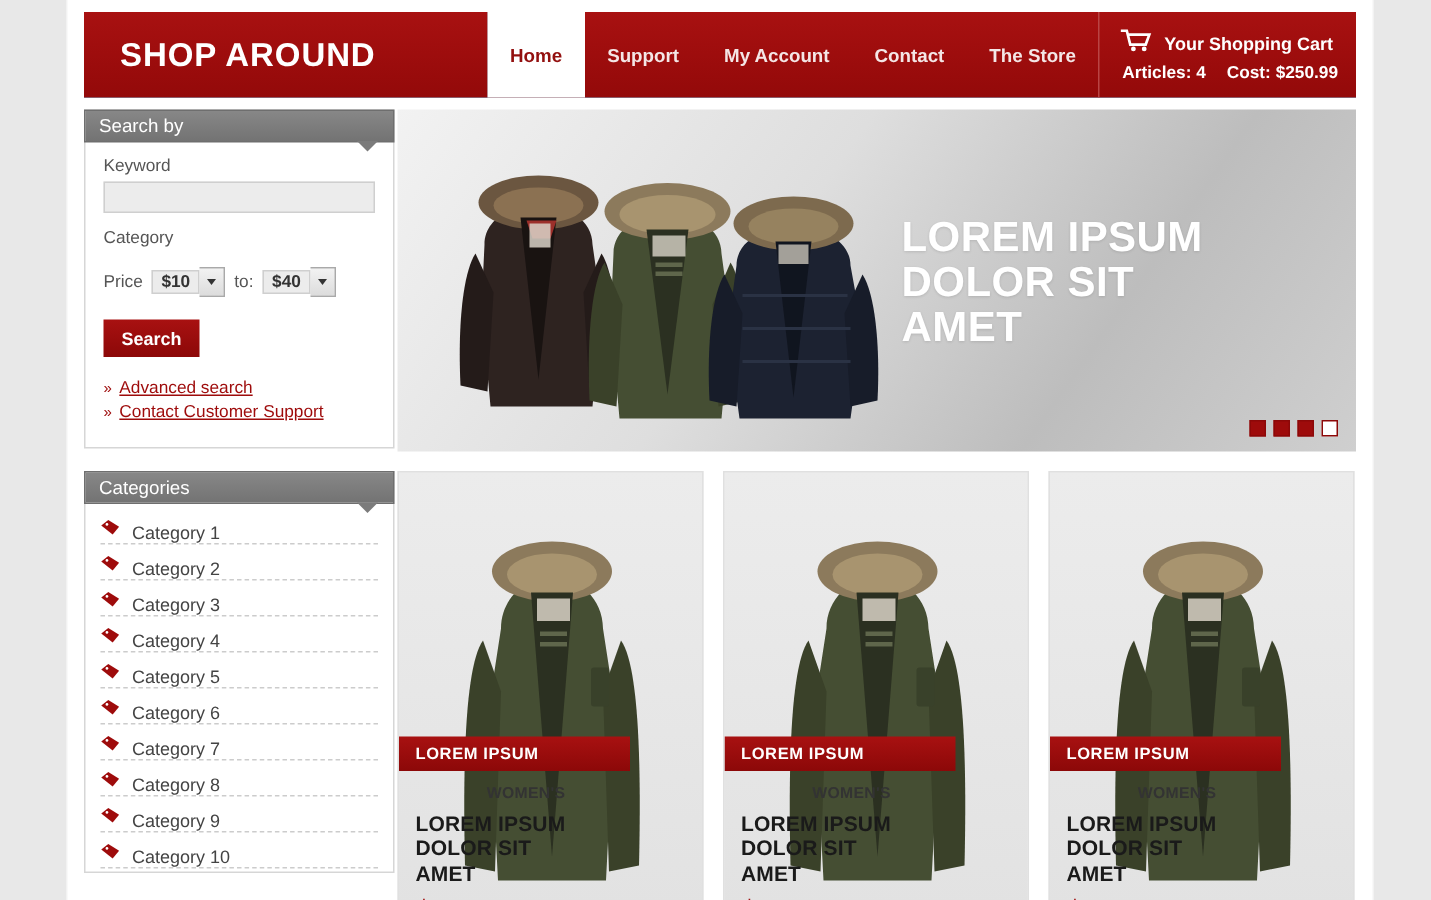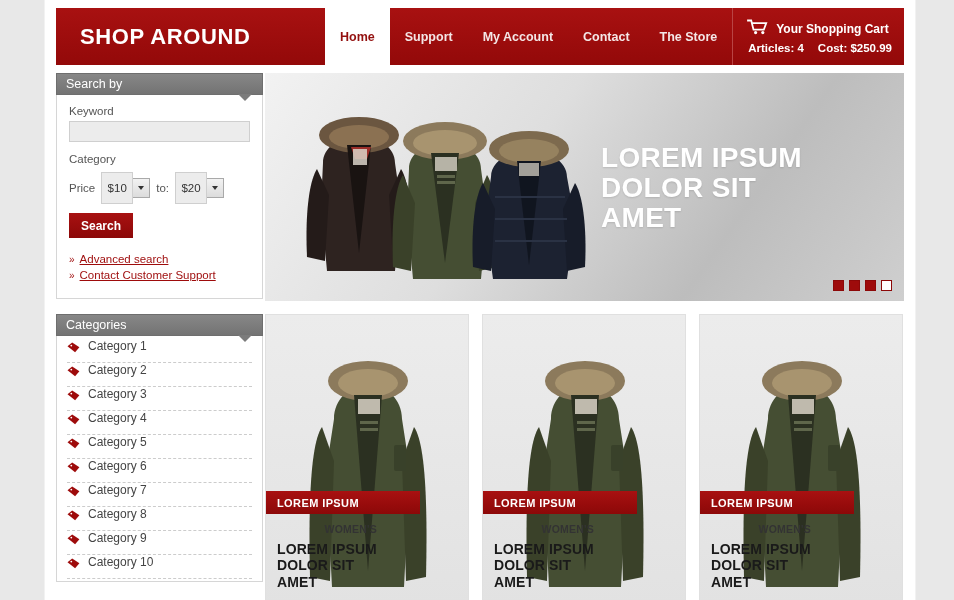--- a/index.html
+++ b/index.html
@@ -221,27 +221,27 @@
   .price-label { font-size: 11.5px; color: #555; }
   .mini-select {
     position: relative;
     height: 20px;
     display: flex;
     align-items: center;
   }
   .mini-value {
     background: #ececec;
     border: 1px solid #cfcfcf;
-    height: 32px;
+    height: 16px;
     min-width: 32px;
     display: flex;
     align-items: center;
     justify-content: center;
     font-size: 11.5px;
-    font-weight: normal;
+    font-weight: bold;
     color: #333;
     padding: 0 4px;
   }
   .mini-arrow {
     width: 17px;
     height: 20px;
     background: linear-gradient(to bottom, #f2f2f2, #dcdcdc);
     border: 1px solid #a9a9a9;
     border-left: none;
     display: flex;
@@ -275,21 +275,21 @@
     color: #9e0b0b;
     font-size: 11.5px;
     text-decoration: underline;
     cursor: pointer;
   }
 
   
   .cat-body { padding: 4px 10px 2px 10px; }
   .cat-item {
     display: flex;
-    align-items: flex-start;
+    align-items: flex-end;
     gap: 8px;
     height: 24px;
     border-bottom: 1px dashed #cccccc;
     cursor: pointer;
   }
   .cat-label { font-size: 12px; color: #444444; }
 
   
   .main {
     position: absolute;
@@ -474,21 +474,21 @@
           <div class="price-row">
             <span class="price-label">Price</span>
             <span class="mini-select">
               <span class="mini-value">$10</span>
               <span class="mini-arrow">
                   <span class="arrow-glyph"></span>
                 </span>
             </span>
             <span class="price-label">to:</span>
             <span class="mini-select">
-              <span class="mini-value">$20</span>
+              <span class="mini-value">$40</span>
               <span class="mini-arrow">
                   <span class="arrow-glyph"></span>
                 </span>
             </span>
           </div>
 
           <button class="search-btn">Search</button>
 
           <div class="links">
             <div class="link-row">

